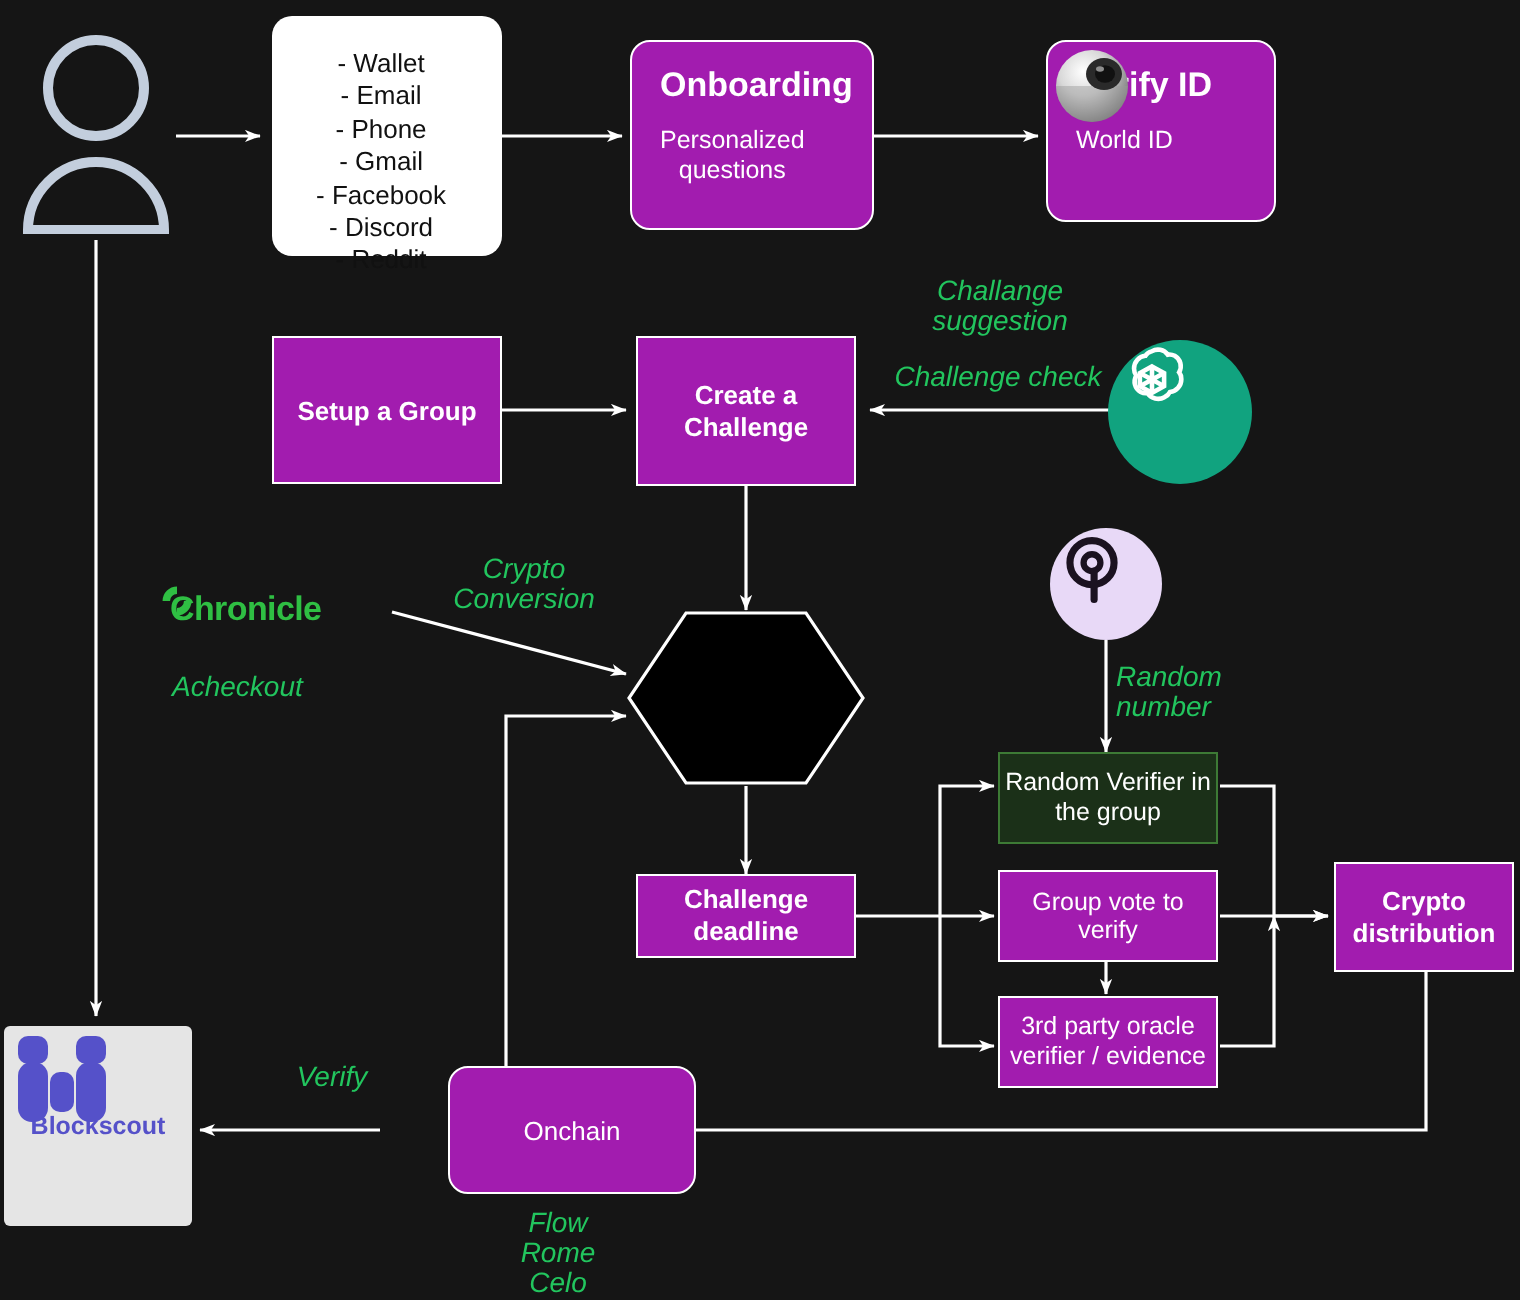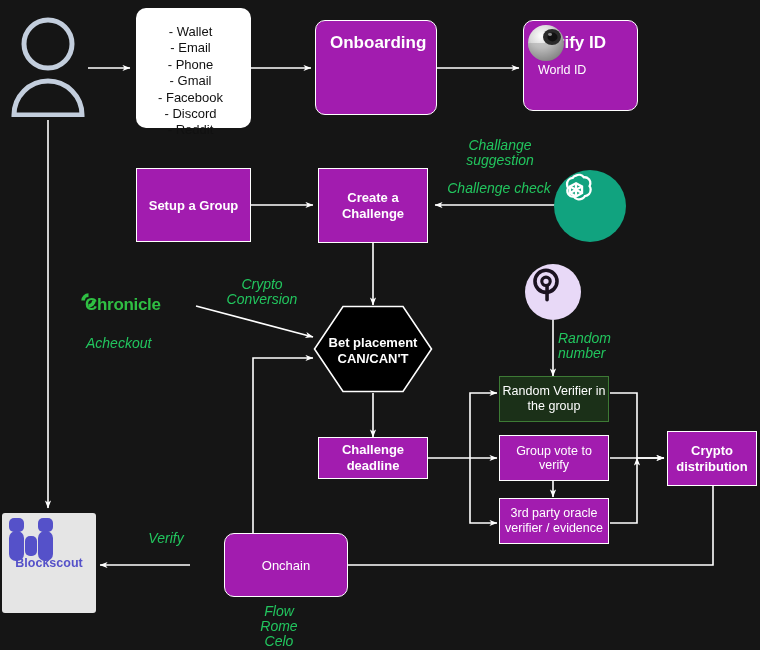--- a/index.html
+++ b/index.html
@@ -102,20 +102,22 @@
     <li>- Phone</li>
     <li>- Gmail</li>
     <li>- Facebook</li>
     <li>- Discord</li>
     <li>- Reddit</li>
   </ul>
 </div>
 
 <div class="node box round titled" style="left:315px;top:20px;width:122px;height:95px;">
   <div class="hdr">Onboarding</div>
+  <div class="sub vert" style="white-space:pre-line">Personalized
+questions</div>
 </div>
 
 <div class="node box round titled" style="left:523px;top:20px;width:115px;height:91px;">
   <div class="hdr">Verify ID</div>
   <div style="display:flex;align-items:center;gap:4px;width:100%;">
     <span class="sub">World ID</span>
     <span>
       <svg width="44" height="44" viewBox="0 0 44 44">
         <defs>
           <radialGradient id="orbg" cx="38%" cy="30%" r="75%">
@@ -156,22 +158,20 @@
     </svg>
   </span>
   <span style="color:#2fbf43;font-size:17px;font-weight:bold;letter-spacing:-0.3px;">Chronicle</span>
 </div>
 <div class="lbl" style="left:86px;top:336px;width:110px;text-align:left;">Acheckout</div>
 
 <div class="hex" style="left:313px;top:305px;width:120px;height:88px;">
   <svg width="120" height="88" viewBox="0 0 120 88">
     <polygon points="30,1.5 90,1.5 118.5,44 90,86.5 30,86.5 1.5,44" fill="#000" stroke="#fff" stroke-width="1.6"></polygon>
   </svg>
-  <div class="hex-txt" style="top:30px;white-space:pre-line;">Bet placement
-CAN/CAN'T</div>
 </div>
 
 <div class="node logo-circle" style="left:525px;top:264px;width:56px;height:56px;background:#e8d9f7;">
   <svg width="42" height="42" viewBox="0 0 40 40" fill="none" stroke="#1b1220" stroke-width="3.4">
     <circle cx="20" cy="16.5" r="10.5"></circle>
     <path d="M20 12.5a4 4 0 1 1 0 8 4 4 0 0 1 0-8z" stroke-width="3"></path>
     <path d="M21 20.5 L21 34" stroke-linecap="round"></path>
   </svg>
 </div>
 

